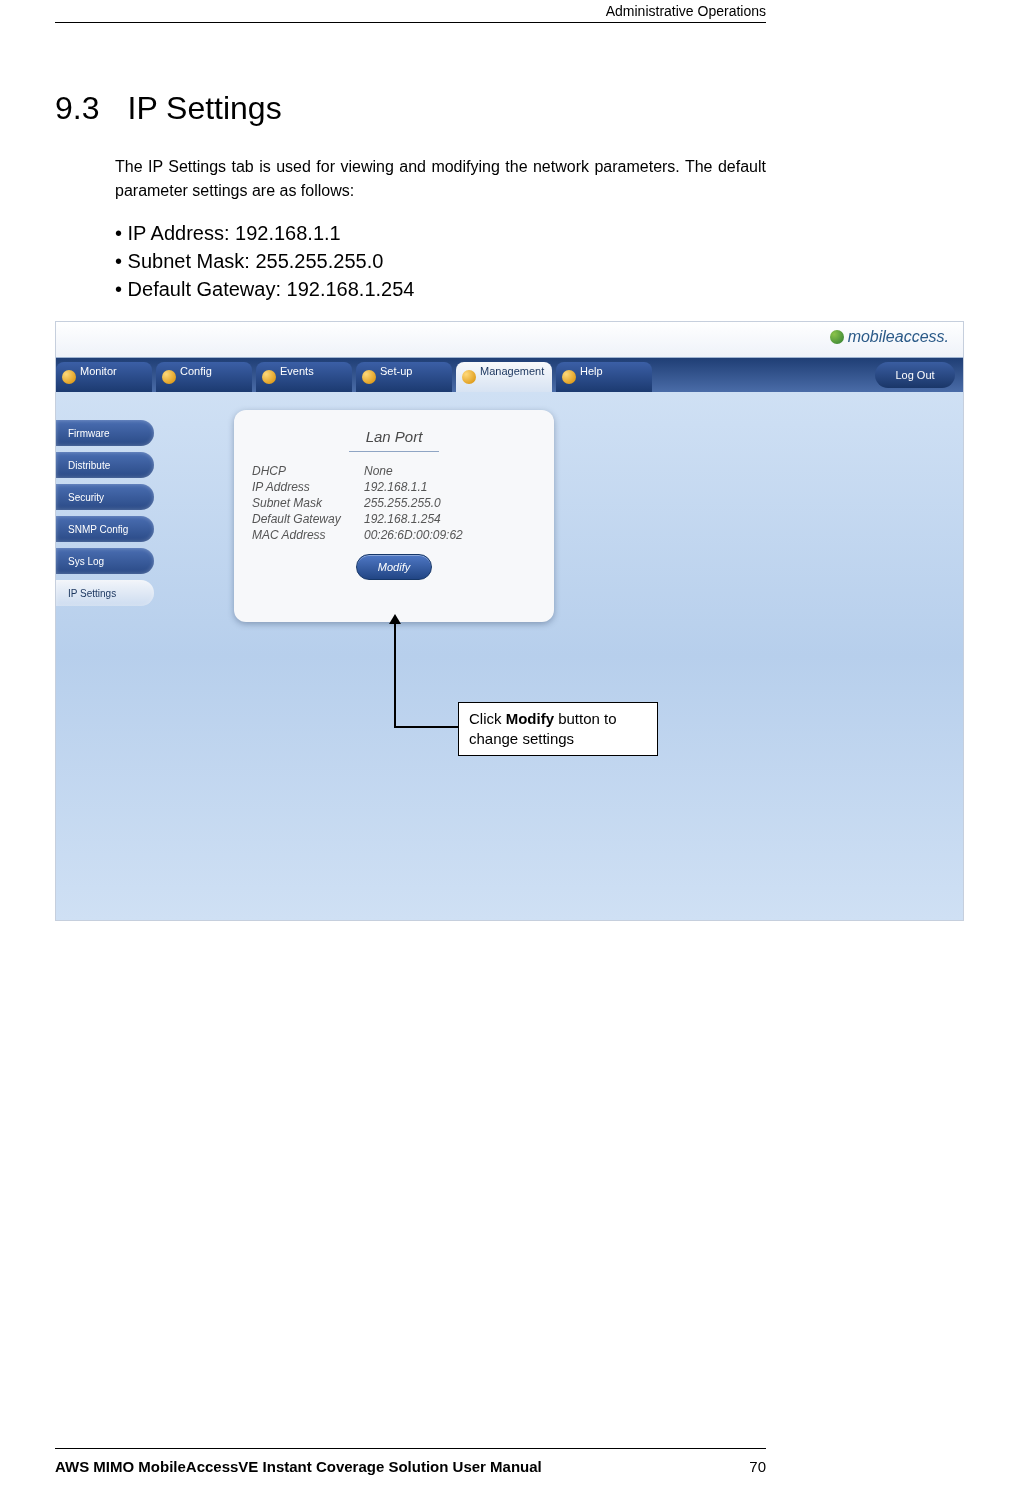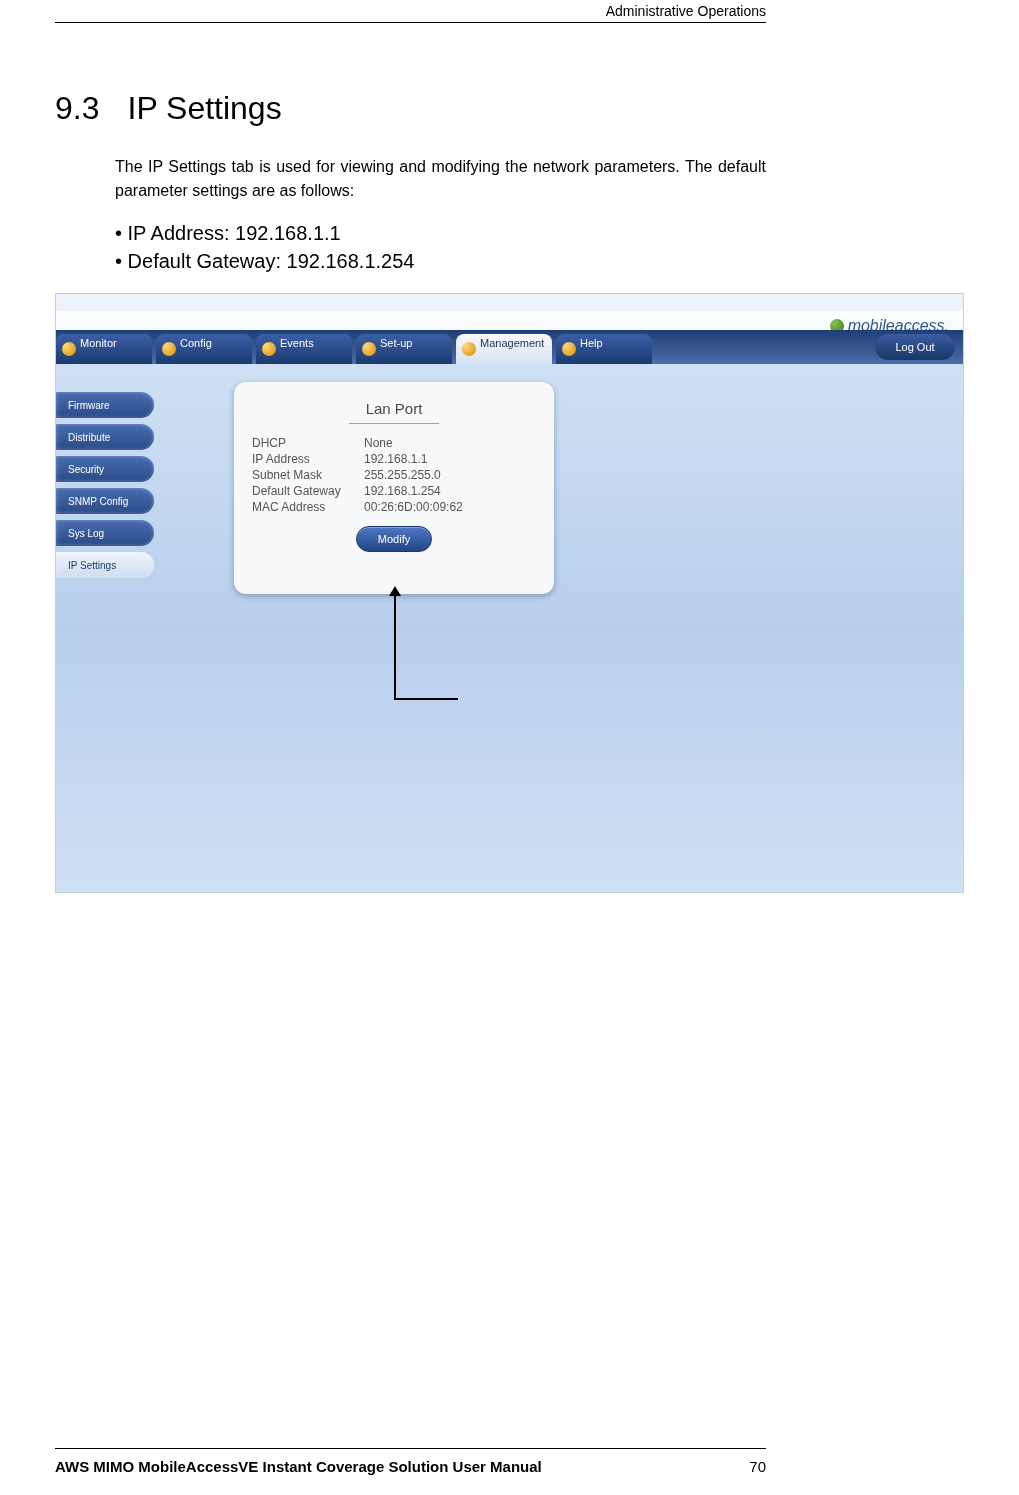--- a/index.html
+++ b/index.html
@@ -16,37 +16,37 @@
   .sect-num { font-size: 32px; font-weight: 400; }
   .sect-title { font-size: 32px; font-weight: 400; }
 
   .para { margin-left: 60px; margin-top: 28px; font-size: 16px; line-height: 24px; text-align: justify; }
   .bullets { margin-left: 60px; margin-top: 16px; font-size: 20px; line-height: 28px; }
   .bullets li { list-style: none; }
   .bullets li::before { content: "• "; }
 
   .screenshot { position: relative; margin-top: 18px; width: 909px; height: 600px; background: linear-gradient(#eef3fa, #dbe6f5); border: 1px solid #c6cfdd; }
 
-  .ss-topbar { position: absolute; top: 0; left: 0; right: 0; height: 36px; background: linear-gradient(#fff, #eef2f9); border-bottom: 1px solid #9fb4d2; margin-top: 17px; }
+  .ss-topbar { position: absolute; top: 0; left: 0; right: 0; height: 36px; background: linear-gradient(#fff, #eef2f9); border-bottom: 1px solid #9fb4d2; }
   .brand { position: absolute; right: 14px; top: 6px; font-family: Arial, sans-serif; font-style: italic; font-size: 16px; color: #2b5a88; }
   .brand .dot { width: 14px; height: 14px; display: inline-block; border-radius: 50%; background: radial-gradient(circle at 30% 30%, #8bc34a, #2e7d32); vertical-align: -2px; margin-right: 4px; }
 
   .ss-tabs { position: absolute; top: 36px; left: 0; right: 0; height: 34px; background: linear-gradient(#1f3e75, #4a6ca8); display: flex; align-items: stretch; gap: 4px; padding: 0 0 0 0; }
   .tab { position: relative; width: 96px; display: flex; align-items: center; justify-content: flex-start; padding: 0 10px 12px 24px; font-size: 11px; color: #fff; background: linear-gradient(#3b5fa6, #1c3a70); border-radius: 8px 8px 0 0; margin-top: 4px; }
   .tab .tab-icon { position: absolute; left: 6px; top: 50%; transform: translateY(-50%); width: 14px; height: 14px; border-radius: 50%; background: radial-gradient(circle at 30% 30%, #ffd97a, #d68b00); }
   .tab.active { color: #1a355e; background: linear-gradient(#f8f9fb, #d7e3f3); }
   .logout { position: absolute; right: 8px; top: 40px; width: 80px; height: 26px; display: flex; align-items: center; justify-content: center; font-size: 11px; color: #fff; background: linear-gradient(#3a5da1, #1a3668); border-radius: 14px; }
 
   .ss-body { position: absolute; top: 70px; left: 0; right: 0; bottom: 0; background: linear-gradient(180deg, #cfe0f4 0%, #b7cfec 50%, #cfe0f4 100%); }
 
   .sidebar { position: absolute; left: 0; top: 28px; width: 98px; display: flex; flex-direction: column; gap: 6px; }
   .side-btn { height: 26px; display: flex; align-items: center; padding-left: 12px; font-size: 10px; color: #fff; background: linear-gradient(#4a6eb2, #2a4a86); border-radius: 0 14px 14px 0; box-shadow: inset 0 0 4px rgba(255,255,255,0.3); }
   .side-btn.active { color: #1a355e; background: linear-gradient(#f2f5fa, #cddcf0); }
 
-  .panel { position: absolute; left: 178px; top: 18px; width: 320px; height: 212px; background: #f7f8fa; border-radius: 12px; box-shadow: 0 2px 6px rgba(25,45,80,0.35); padding: 18px 18px 16px; }
+  .panel { position: absolute; left: 178px; top: 18px; width: 320px; height: 212px; background: #f7f8fa; border-radius: 12px; box-shadow: 0 2px 6px rgba(25,45,80,0.35); padding: 18px 18px 16px; font-style: italic; }
   .panel-title { text-align: center; font-size: 15px; color: #4a4a4a; }
   .panel-underline { width: 90px; height: 1px; background: #8fa5c4; margin: 6px auto 12px; }
   .kv { display: grid; grid-template-columns: 112px auto; row-gap: 2px; font-size: 12px; color: #555; }
   .modify-wrap { display: flex; justify-content: center; margin-top: 12px; }
   .modify { width: 76px; height: 26px; display: flex; align-items: center; justify-content: center; font-size: 11px; color: #fff; background: linear-gradient(#4f78c5, #214584); border-radius: 14px; border: 1px solid #163768; box-shadow: inset 0 1px 0 rgba(255,255,255,0.35); }
 
   .arrow-v { position: absolute; left: 338px; top: 226px; width: 2px; height: 110px; background: #000; }
   .arrow-head { position: absolute; left: 333px; top: 222px; width: 0; height: 0; border-left: 6px solid transparent; border-right: 6px solid transparent; border-bottom: 10px solid #000; }
   .arrow-h { position: absolute; left: 338px; top: 334px; width: 64px; height: 2px; background: #000; }
   .callout { position: absolute; left: 402px; top: 310px; width: 200px; border: 1px solid #000; background: #fff; padding: 6px 10px; font-size: 15px; line-height: 20px; }
@@ -65,20 +65,21 @@
   <div class="body">
     <div class="sect-line">
       <div class="sect-num">9.3</div>
       <div class="sect-title">IP Settings</div>
     </div>
 
     <p class="para">The IP Settings tab is used for viewing and modifying the network parameters. The default parameter settings are as follows:</p>
 
     <ul class="bullets">
       <li>IP Address: 192.168.1.1</li>
+      <li>Subnet Mask: 255.255.255.0</li>
       <li>Default Gateway: 192.168.1.254</li>
     </ul>
 
     <div class="screenshot">
       <div class="ss-topbar">
         <div class="brand"><span class="dot"></span><span>mobileaccess.</span></div>
       </div>
 
       <div class="ss-tabs">
         <div class="tab">
@@ -150,20 +151,23 @@
           <div class="modify-wrap">
             <div class="modify">
                 <span>Modify</span>
               </div>
           </div>
         </div>
 
         <div class="arrow-head"></div>
         <div class="arrow-v"></div>
         <div class="arrow-h"></div>
+        <div class="callout">
+          <span>Click </span><b>Modify</b><span> button to change settings</span>
+        </div>
       </div>
     </div>
   </div>
 
   <div class="rule-bot"></div>
   <div class="footer">
     <div class="footer-title">AWS MIMO MobileAccessVE Instant Coverage Solution User Manual</div>
     <div>70</div>
   </div>
 </div>

